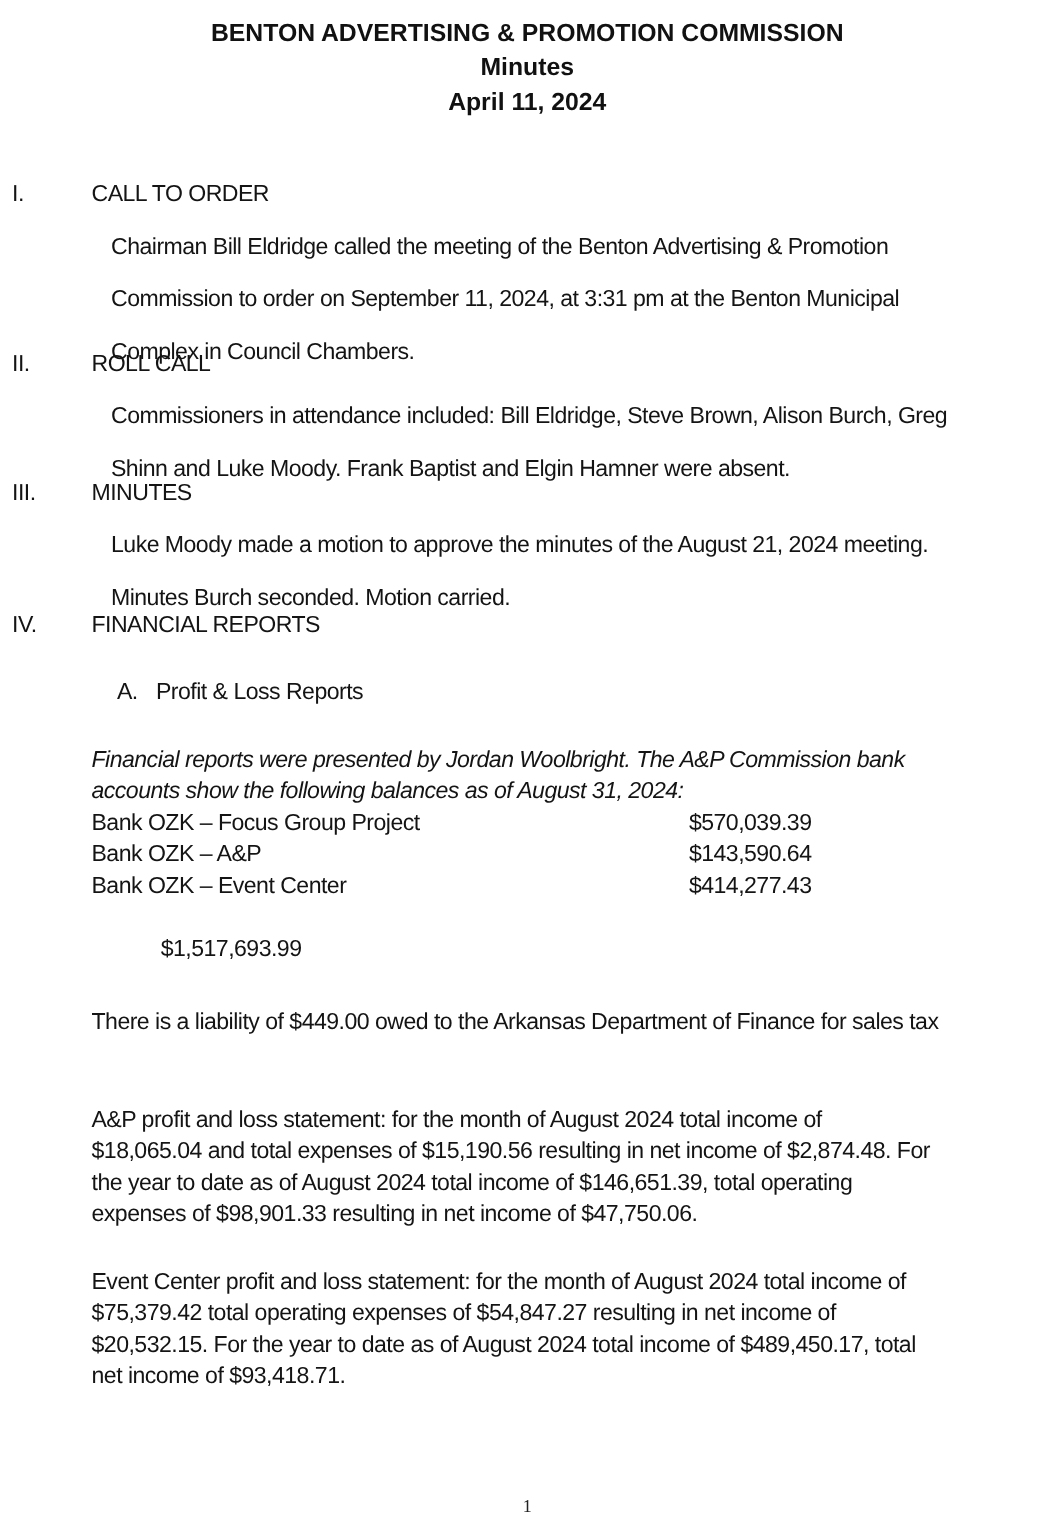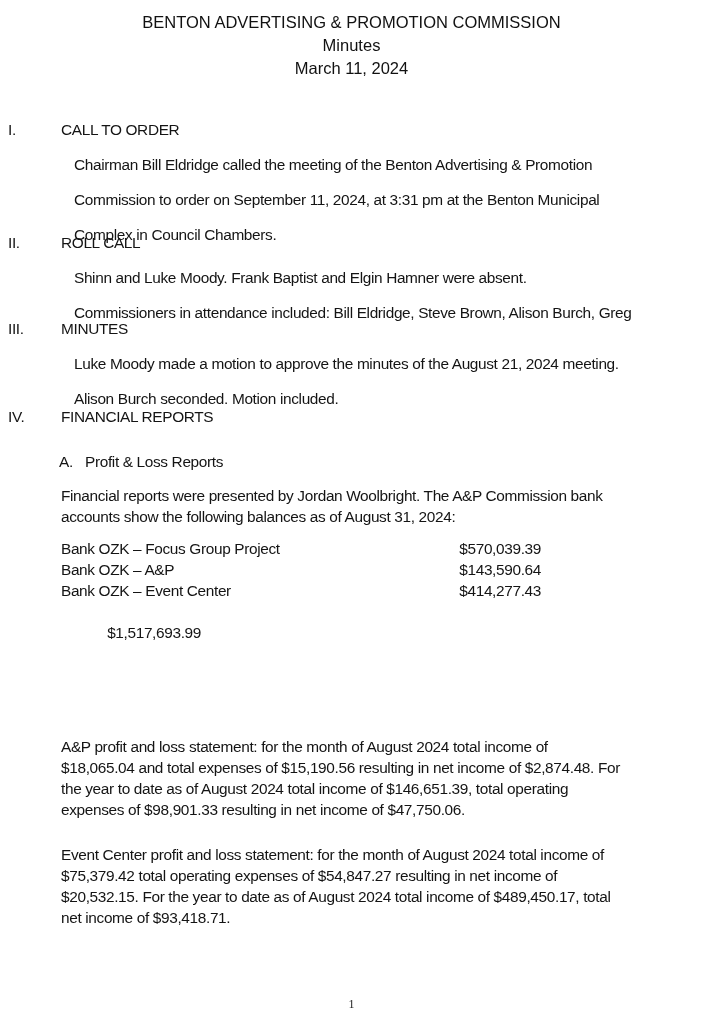--- a/index.html
+++ b/index.html
@@ -15,21 +15,21 @@
       color: #111111;
       font-family: "Liberation Sans", "DejaVu Sans", sans-serif;
     }
     .header {
       position: absolute;
       top: 11px;
       left: 0;
       width: 703px;
       text-align: center;
       font-family: "Liberation Sans", sans-serif;
-      font-weight: normal;
+      font-weight: bold;
       font-size: 16.5px;
       line-height: 23px;
       color: #111;
     }
     .body-text {
       font-family: "Liberation Sans", "DejaVu Sans", sans-serif;
       font-size: 15.4px;
       letter-spacing: -0.35px;
       color: #141414;
     }
@@ -57,21 +57,21 @@
     .para {
       line-height: 22px;
       margin: 13px;
     }
     .para-tight {
       line-height: 21px;
       margin: 0;
     }
     .subhead {
       position: absolute;
-      left: 59px;
+      left: 78px;
       line-height: 22px;
     }
     .subhead .letter {
       display: inline-block;
       width: 26px;
     }
     .block {
       position: absolute;
       left: 61px;
       width: 640px;
@@ -108,62 +108,62 @@
       font-size: 12px;
       color: #222;
     }
   </style>
 </head>
 <body>
 
 <div class="header">
   <div>BENTON ADVERTISING &amp; PROMOTION COMMISSION</div>
   <div>Minutes</div>
-  <div>March 11, 2024</div>
+  <div>April 11, 2024</div>
 </div>
 
 <div class="section body-text" style="top:119px;">
   <div class="roman">I.</div>
   <div class="sec-content">
     <div class="sec-title">CALL TO ORDER</div>
     <p class="para">Chairman Bill Eldridge called the meeting of the Benton Advertising &amp; Promotion</p>
     <p class="para">Commission to order on September 11, 2024, at 3:31 pm at the Benton Municipal</p>
     <p class="para">Complex in Council Chambers.</p>
   </div>
 </div>
 
 <div class="section body-text" style="top:232px;">
   <div class="roman">II.</div>
   <div class="sec-content">
     <div class="sec-title">ROLL CALL</div>
+    <p class="para">Commissioners in attendance included: Bill Eldridge, Steve Brown, Alison Burch, Greg</p>
     <p class="para">Shinn and Luke Moody. Frank Baptist and Elgin Hamner were absent.</p>
-    <p class="para">Commissioners in attendance included: Bill Eldridge, Steve Brown, Alison Burch, Greg</p>
   </div>
 </div>
 
 <div class="section body-text" style="top:318px;">
   <div class="roman">III.</div>
   <div class="sec-content">
     <div class="sec-title">MINUTES</div>
     <p class="para">Luke Moody made a motion to approve the minutes of the August 21, 2024 meeting.</p>
-    <p class="para">Alison Burch seconded. Motion included.</p>
+    <p class="para">Minutes Burch seconded. Motion carried.</p>
   </div>
 </div>
 
 <div class="section body-text" style="top:406px; height:560px;">
   <div class="roman">IV.</div>
   <div class="sec-content">
     <div class="sec-title">FINANCIAL REPORTS</div>
   </div>
 
   <div class="subhead" style="top:45px;">
     <span class="letter">A.</span><span>Profit &amp; Loss Reports</span>
   </div>
 
-  <div class="block" style="top:79px;">
+  <div class="block" style="top:90px;font-style:italic;">
     <p class="para-tight">Financial reports were presented by Jordan Woolbright.  The A&amp;P Commission bank</p>
     <p class="para-tight">accounts show the following balances as of August 31, 2024:</p>
   </div>
 
   <div class="balances" style="top:132px;">
     <div class="bal-row">
       <span class="bal-label">Bank OZK – Focus Group Project</span>
       <span class="bal-amount">$570,039.39</span>
     </div>
     <div class="bal-row">
@@ -175,20 +175,21 @@
       <span class="bal-amount">$414,277.43</span>
     </div>
     <div class="bal-row">
     </div>
     <div class="bal-row">
       <span class="bal-amount">$1,517,693.99</span>
     </div>
   </div>
 
   <div class="block" style="top:265px;">
+    <p class="para-tight">There is a liability of $449.00 owed to the Arkansas Department of Finance for sales tax</p>
   </div>
 
   <div class="block" style="top:330px;">
     <p class="para-tight">A&amp;P profit and loss statement:  for the month of August 2024 total income of</p>
     <p class="para-tight">$18,065.04 and total expenses of $15,190.56 resulting in net income of $2,874.48.  For</p>
     <p class="para-tight">the year to date as of August 2024 total income of $146,651.39, total operating</p>
     <p class="para-tight">expenses of $98,901.33 resulting in net income of $47,750.06.</p>
   </div>
 
   <div class="block" style="top:438px;">

